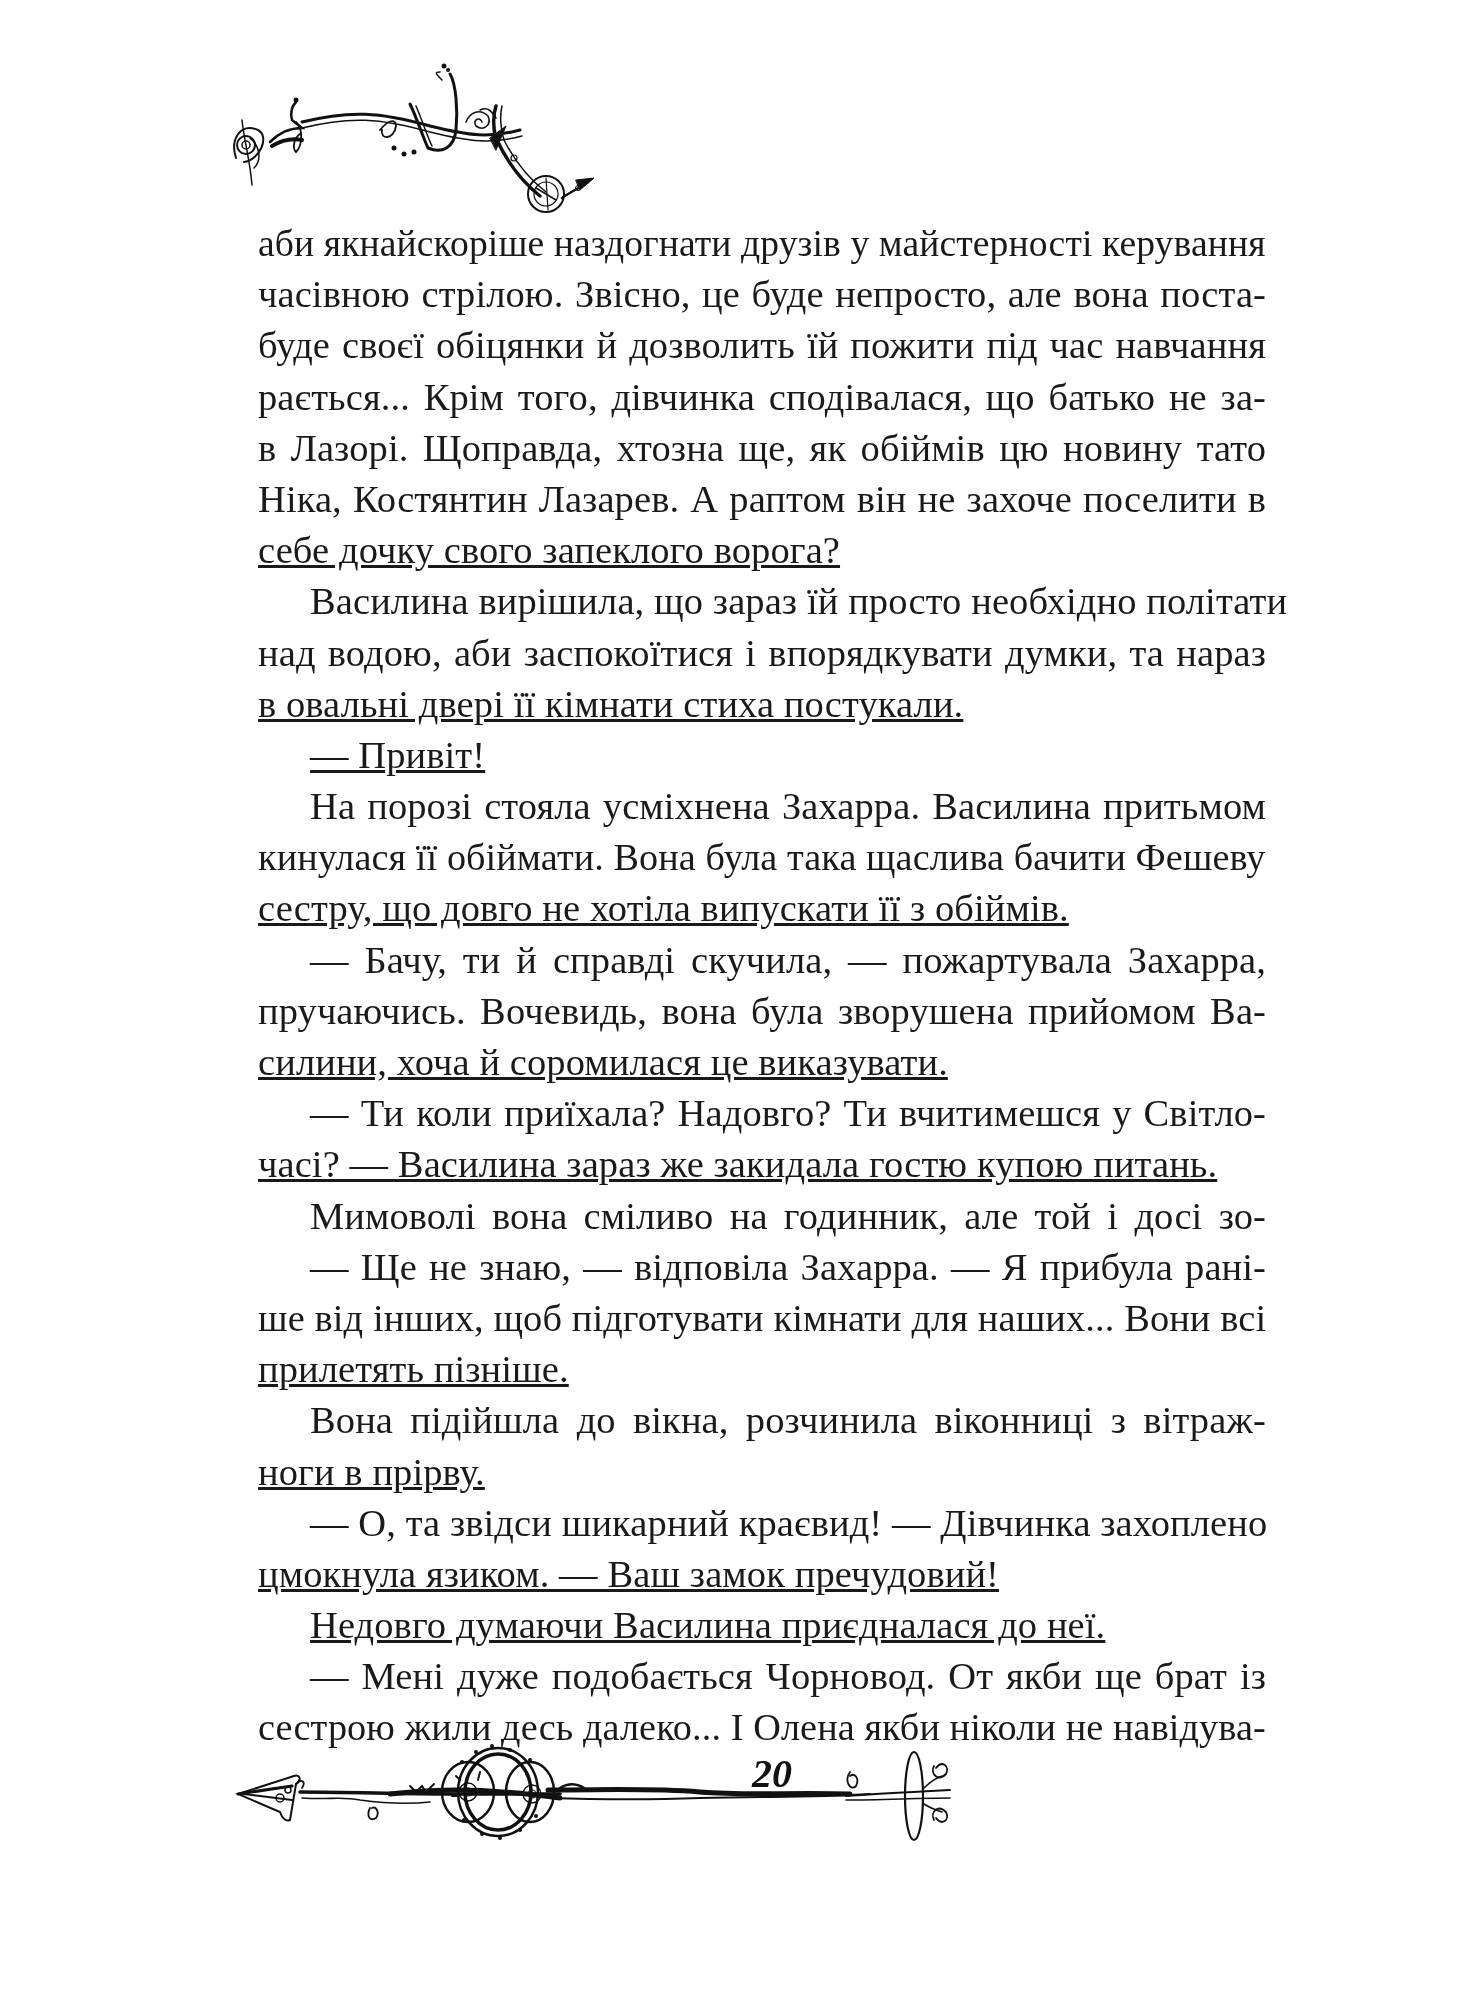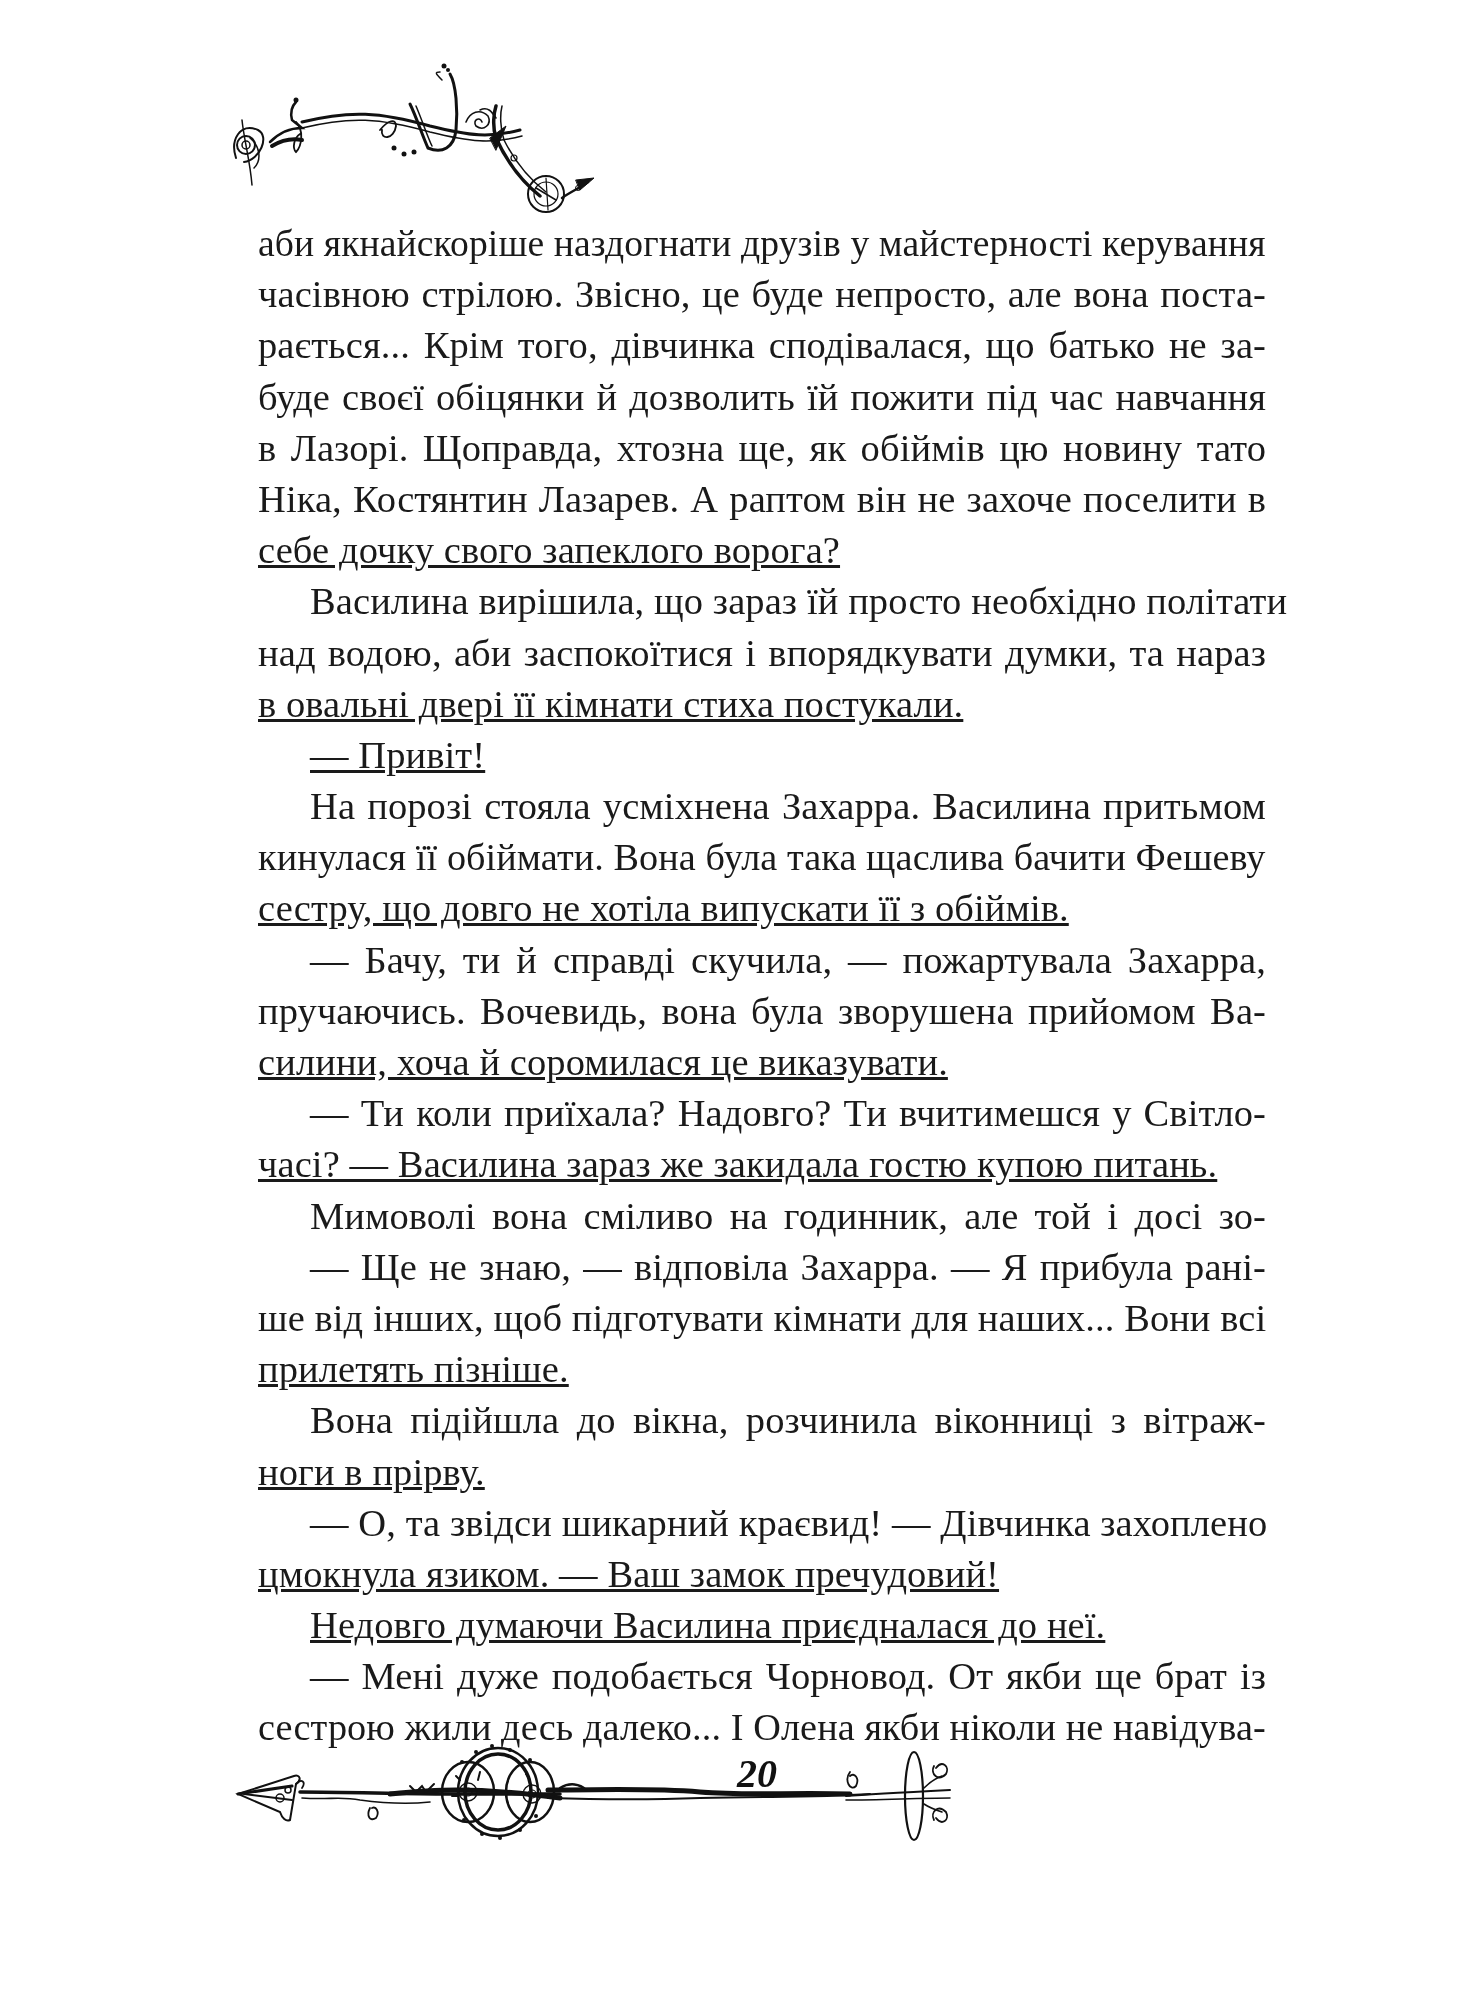--- a/index.html
+++ b/index.html
@@ -10,21 +10,21 @@
     position: absolute; left: 258px; top: 218px; width: 1008px;
     font-family: "Liberation Serif", "DejaVu Serif", serif;
     font-size: 38.5px; line-height: 51.2px; color: #1a1a1a;
     text-align: justify; letter-spacing: 0.1px;
   }
   .line { display: block; white-space: nowrap; height: 51.2px; text-align: justify; text-align-last: justify; }
   .line.last { text-align-last: left; text-decoration: underline; }
   .line.indent { padding-left: 52px; }
   .ornament-bottom { position: absolute; left: 230px; top: 1700px; width: 1050px; height: 150px; }
   .page-number {
-    position: absolute; left: 737px; top: 1751px; width: 70px; 
+    position: absolute; left: 737px; top: 1751px; width: 70px; text-align: center;
     font-family: "Liberation Serif", "DejaVu Serif", serif; font-style: italic; font-weight: bold;
     font-size: 40px; color: #111; line-height: 46px;
   }
 </style>
 </head>
 <body>
 
 <div class="page">
 
   <svg class="ornament-top" viewBox="0 0 1000 170" fill="none" stroke="#111" stroke-linecap="round">
@@ -73,22 +73,22 @@
     </g>
 
     <path d="M332 148 C 340 142, 350 138, 358 132" stroke-width="2.5"></path>
     <path d="M346 130 L 364 128 L 350 140 Z" fill="#111" stroke-width="1"></path>
     <circle cx="348" cy="138" r="2.5" stroke-width="1"></circle>
   </svg>
 
   <div class="text-block" id="text-block">
       <span class="line" style="transform-origin: left center; transform: scaleX(0.977); width: 1031.25px;">аби якнайскоріше наздогнати друзів у майстерності керування</span>
       <span class="line">часівною стрілою. Звісно, це буде непросто, але вона поста-</span>
+      <span class="line">буде своєї обіцянки й дозволить їй пожити під час навчання</span>
       <span class="line">рається... Крім того, дівчинка сподівалася, що батько не за-</span>
-      <span class="line">буде своєї обіцянки й дозволить їй пожити під час навчання</span>
       <span class="line">в Лазорі. Щоправда, хтозна ще, як обіймів цю новину тато</span>
       <span class="line">Ніка, Костянтин Лазарев. А раптом він не захоче поселити в</span>
       <span class="line last">себе дочку свого запеклого ворога?</span>
       <span class="line indent">Василина вирішила, що зараз їй просто необхідно політати</span>
       <span class="line">над водою, аби заспокоїтися і впорядкувати думки, та нараз</span>
       <span class="line last">в овальні двері її кімнати стиха постукали.</span>
       <span class="line indent last">— Привіт!</span>
       <span class="line indent">На порозі стояла усміхнена Захарра. Василина притьмом</span>
       <span class="line" style="transform-origin: left center; transform: scaleX(0.992); width: 1015.62px;">кинулася її обіймати. Вона була така щаслива бачити Фешеву</span>
       <span class="line last">сестру, що довго не хотіла випускати її з обіймів.</span>

